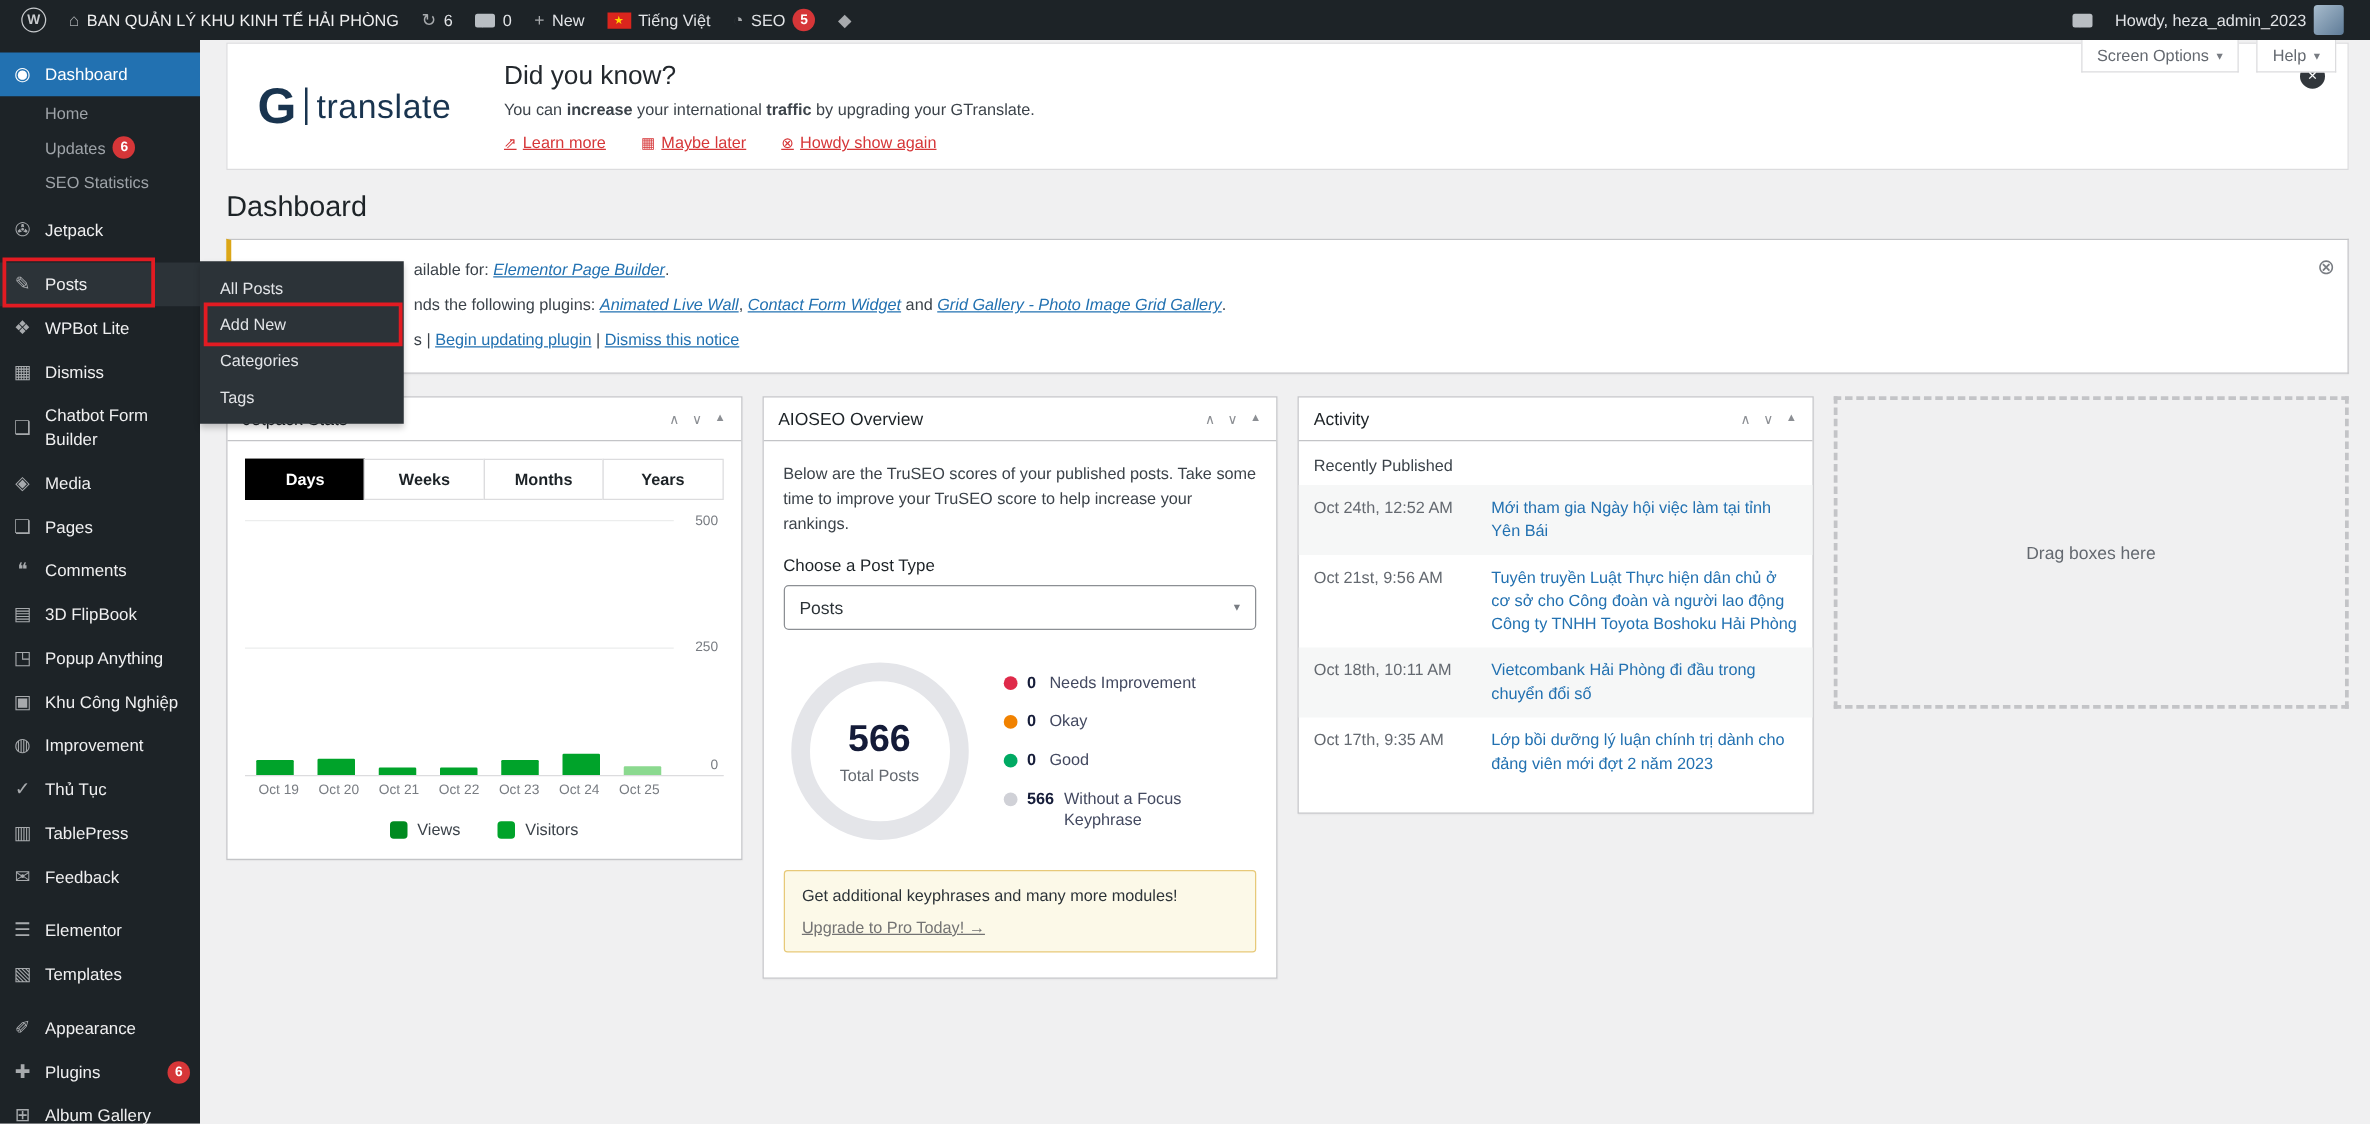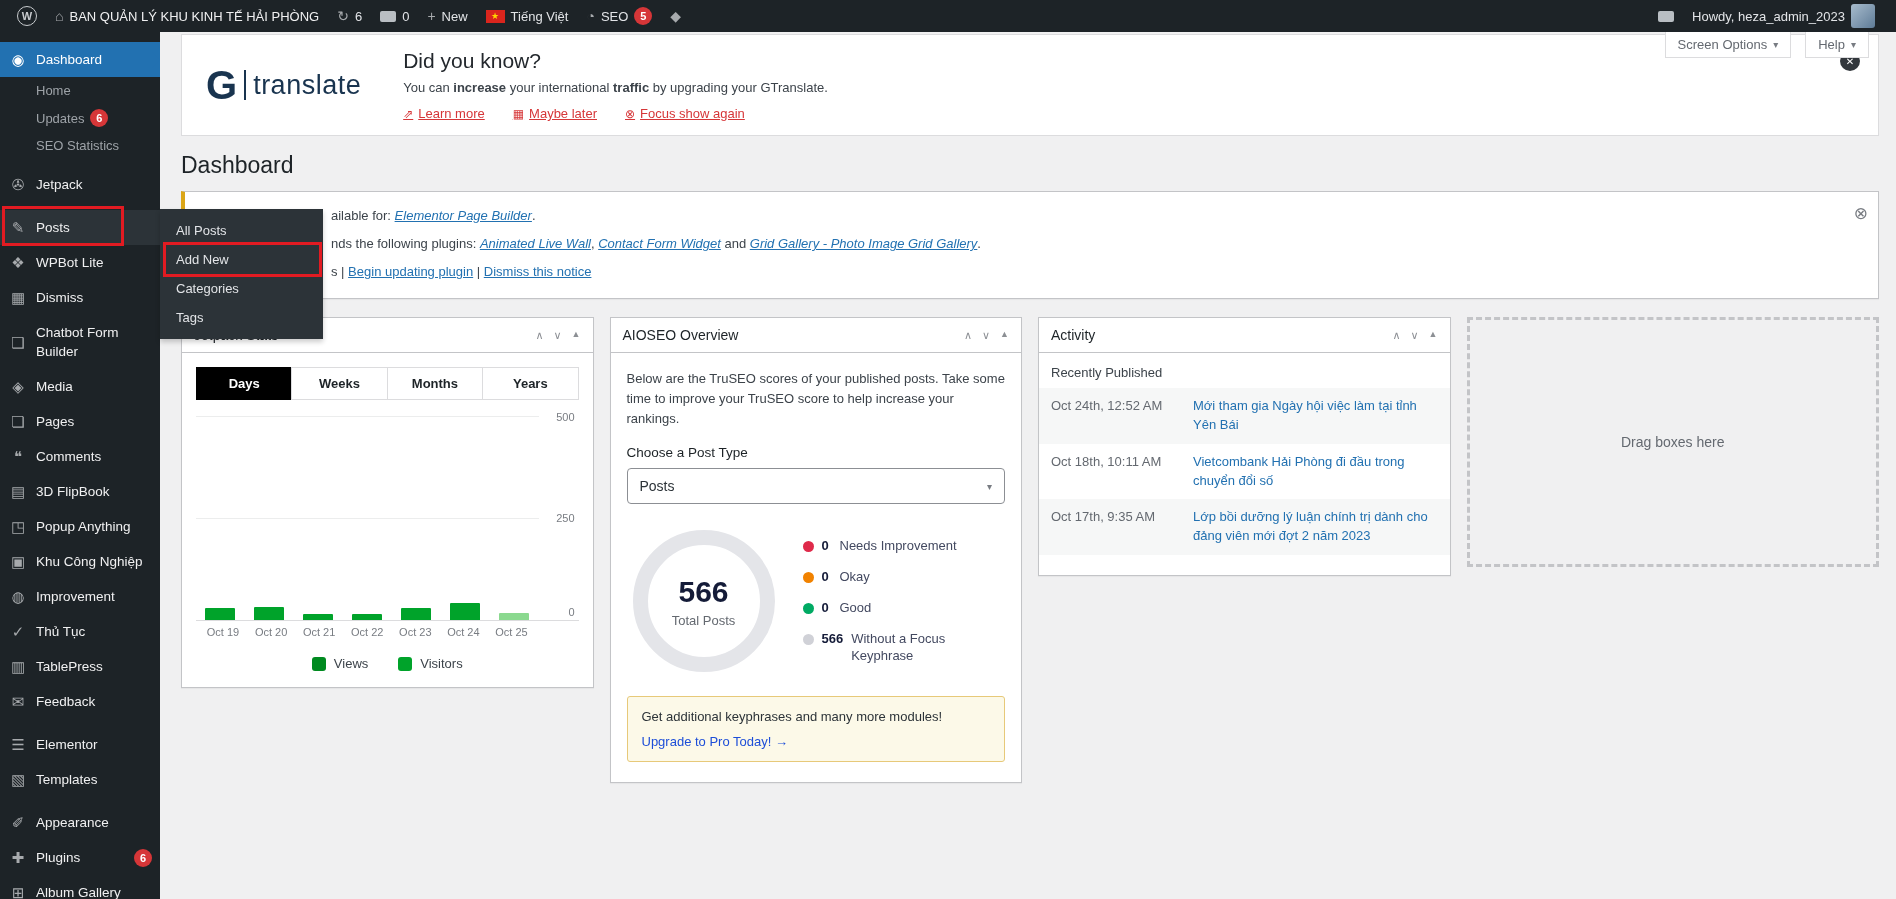--- a/index.html
+++ b/index.html
@@ -111,21 +111,21 @@
   .donut-row { margin-top:26px; display:flex; align-items:center; gap:28px; padding:0 6px; }
   .donut { width:142px; height:142px; flex:none; border-radius:50%; border:15px solid #e4e5e9; display:flex; flex-direction:column; align-items:center; justify-content:center; }
   .donut-total { font-size:30px; font-weight:700; color:#141b38; }
   .donut-sub { font-size:13px; color:#646970; margin-top:4px; }
   .seo-legend { display:flex; flex-direction:column; gap:14px; }
   .seo-legend-row { display:flex; align-items:flex-start; gap:8px; font-size:13px; }
   .seo-dot { width:11px; height:11px; border-radius:50%; margin-top:3px; flex:none; }
   .seo-count { font-weight:700; color:#141b38; min-width:10px; }
   .seo-leg-label { color:#434960; max-width:122px; line-height:1.3; cursor:pointer; }
   .upsell { margin-top:24px; background:#fcf9e8; border:1px solid #e7c979; border-radius:3px; padding:10px 14px; font-size:13px; color:#2c3338; line-height:1.5; }
-  .upsell a { display:inline-block; margin-top:5px; color:#1d4ed8; }
+  .upsell a { display:inline-block; margin-top:5px; color:#737373; text-decoration:underline; }
 
   
   .act-section { padding:12px 12px 8px; font-size:13px; color:#3c434a; }
   .activity-list { padding-bottom:20px; }
   .activity-row { display:flex; gap:10px; padding:9px 12px; font-size:13px; line-height:1.45; }
   .activity-row:nth-child(odd) { background:#f6f7f7; }
   .act-date { width:132px; flex:none; color:#646970; }
   .act-title { flex:1; color:#2271b1; text-decoration:none; }
 
   
@@ -316,21 +316,21 @@
         <a class="gt-link">
           <span class="li-icon">⇗</span>
           <span>Learn more</span>
         </a>
         <a class="gt-link">
           <span class="li-icon">▦</span>
           <span>Maybe later</span>
         </a>
         <a class="gt-link">
           <span class="li-icon">⊗</span>
-          <span>Focus show again</span>
+          <span>Howdy show again</span>
         </a>
       </div>
     </div>
     <div class="banner-close">✕</div>
   </div>
 
   <h1 class="page-title">Dashboard</h1>
 
   <div class="notice">
     <div><span>ailable for: </span><a class="plugin">Elementor Page Builder</a><span>.</span></div>
@@ -475,20 +475,24 @@
             <span class="toggle">▲</span>
           </span>
         </div>
         <div class="act-section">Recently Published</div>
         <div class="activity-list">
             <div class="activity-row">
               <span class="act-date">Oct 24th, 12:52 AM</span>
               <a class="act-title">Mới tham gia Ngày hội việc làm tại tỉnh Yên Bái</a>
             </div>
             <div class="activity-row">
+              <span class="act-date">Oct 21st, 9:56 AM</span>
+              <a class="act-title">Tuyên truyền Luật Thực hiện dân chủ ở cơ sở cho Công đoàn và người lao động Công ty TNHH Toyota Boshoku Hải Phòng</a>
+            </div>
+            <div class="activity-row">
               <span class="act-date">Oct 18th, 10:11 AM</span>
               <a class="act-title">Vietcombank Hải Phòng đi đầu trong chuyển đổi số</a>
             </div>
             <div class="activity-row">
               <span class="act-date">Oct 17th, 9:35 AM</span>
               <a class="act-title">Lớp bồi dưỡng lý luận chính trị dành cho đảng viên mới đợt 2 năm 2023</a>
             </div>
           </div>
       </div>
     </div>

